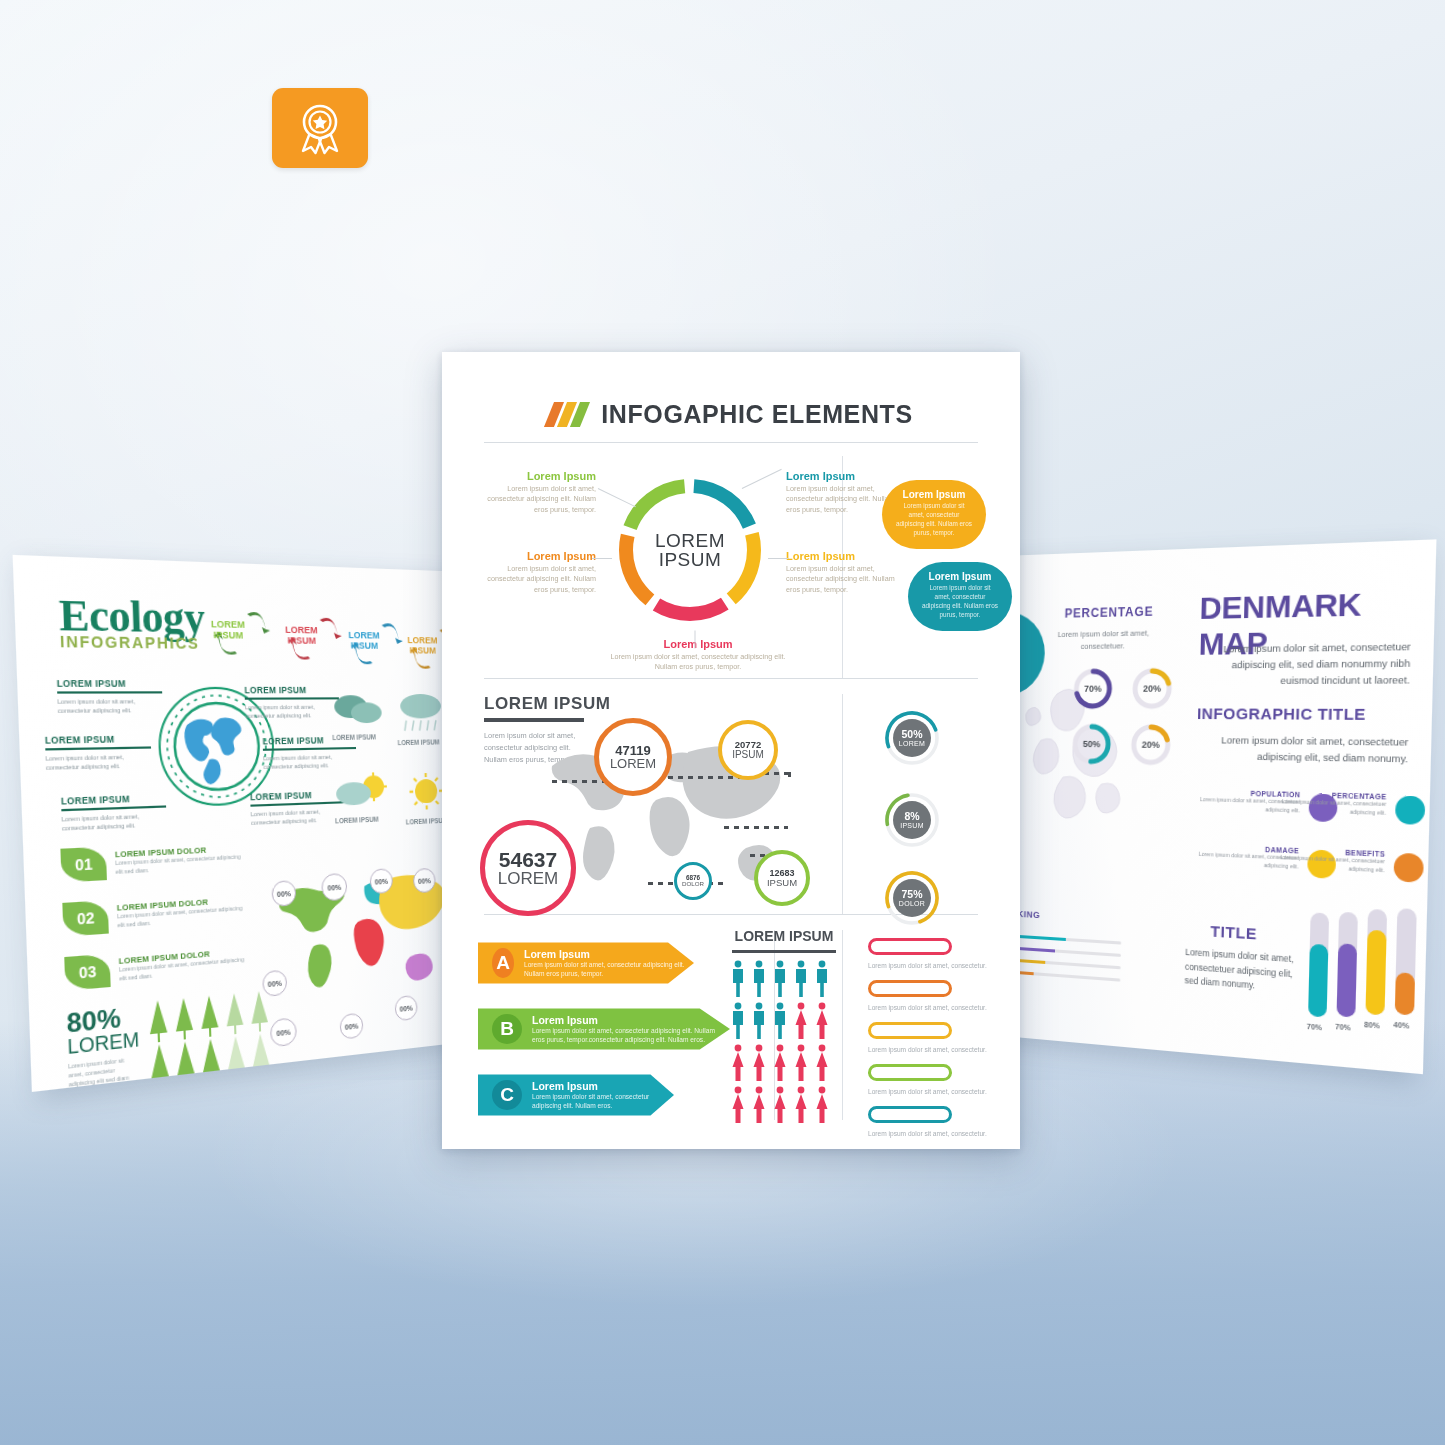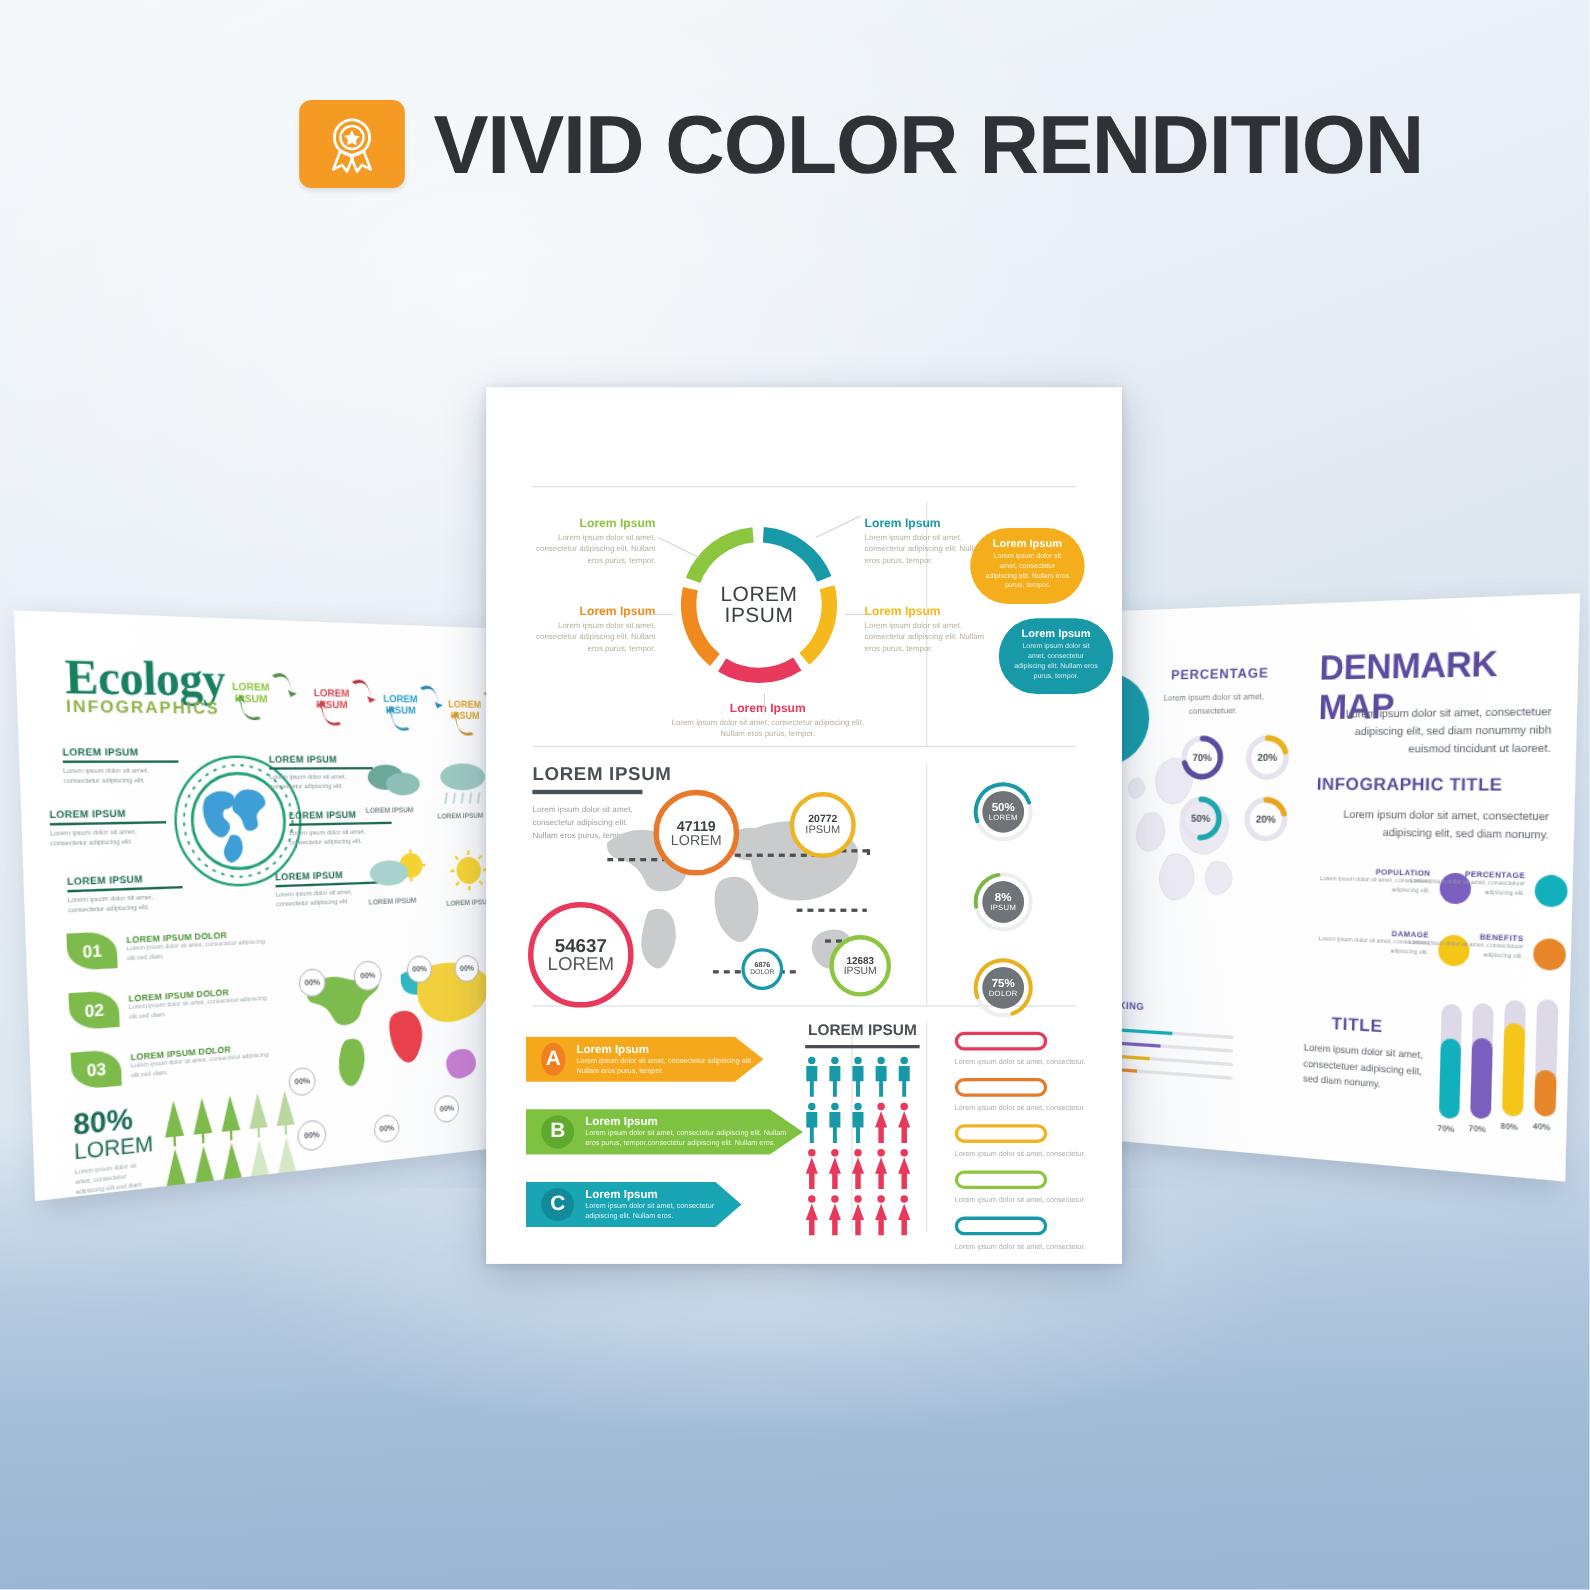--- a/index.html
+++ b/index.html
@@ -200,21 +200,20 @@
 <div class="headline">
   <div class="badge-tile">
     <svg width="52" height="54" viewBox="0 0 52 54">
       <circle cx="26" cy="21" r="16" fill="none" stroke="#fff" stroke-width="2.6"></circle>
       <circle cx="26" cy="21" r="10.5" fill="none" stroke="#fff" stroke-width="2.2"></circle>
       <path d="M26 14.5l2.2 4.6 5 .7-3.6 3.5.86 5-4.46-2.35L21.54 28l.86-5-3.6-3.5 5-.7z" fill="#fff"></path>
       <path d="M15.5 33 L9 50 L17 46 L21.5 52 L27 38 Z" fill="none" stroke="#fff" stroke-width="2.4" stroke-linejoin="round"></path>
       <path d="M36.5 33 L43 50 L35 46 L30.5 52 L25 38 Z" fill="none" stroke="#fff" stroke-width="2.4" stroke-linejoin="round"></path>
     </svg>
   </div>
-  <div class="headline-text">VIVID COLOR RENDITION</div>
 </div>
 
 <div class="poster" id="poster-left">
 
   <div class="eco-title">
     <div class="e1">Ecology</div>
     <div class="e2">INFOGRAPHICS</div>
   </div>
 
   <div class="recy" style="left:176px; top:44px; color:#8cc63f;">
@@ -542,20 +541,28 @@
   <div class="dk-bar-fill" style="left:360px;top:334px;height:77px;margin-top:19px;background:#f5c518;"></div>
   <div class="dk-bar-lbl" style="left:359px;top:436px;">80%</div>
 
   <div class="dk-bar-track" style="left:386px;top:332px;height:96px;"></div>
   <div class="dk-bar-fill" style="left:386px;top:332px;height:38px;margin-top:58px;background:#e8862a;"></div>
   <div class="dk-bar-lbl" style="left:385px;top:434px;">40%</div>
 </div>
 
 <div class="poster" id="poster-center">
 
+  <div class="c-head">
+    <div class="slash-group">
+      <div class="slash" style="background:#e8792a;"></div>
+      <div class="slash" style="background:#f0b323;"></div>
+      <div class="slash" style="background:#86bd3f;"></div>
+    </div>
+    <div class="c-title">INFOGAPHIC ELEMENTS</div>
+  </div>
   <div class="c-rule"></div>
 
   <div class="c-divider-v" style="left:400px; top:104px; height:222px;"></div>
   <div class="c-divider-v" style="left:400px; top:342px; height:220px;"></div>
   <div class="c-divider-v" style="left:400px; top:578px; height:190px;"></div>
   <div class="c-divider-v" style="left:332px; top:578px; height:190px;"></div>
   <div class="c-rule" style="top:326px;"></div>
   <div class="c-rule" style="top:562px;"></div>
 
   <div class="donut-wrap">
@@ -638,21 +645,21 @@
 
   <div class="ring-num" style="left:152px; top:366px; width:78px; height:78px; border:5px solid #e8792a;">
     <div class="rn" style="font-size:13px;">47119</div>
     <div class="rl" style="font-size:13px;">LOREM</div>
   </div>
   <div class="ring-num" style="left:276px; top:368px; width:60px; height:60px; border:4px solid #f0b323;">
     <div class="rn" style="font-size:9.5px;">20772</div>
     <div class="rl" style="font-size:10px;">IPSUM</div>
   </div>
   <div class="ring-num" style="left:38px; top:468px; width:96px; height:96px; border:5.5px solid #e8395c;">
-    <div class="rn" style="font-size:17px;">54637</div>
+    <div class="rn" style="font-size:21px;">54637</div>
     <div class="rl" style="font-size:17px;">LOREM</div>
   </div>
   <div class="ring-num" style="left:232px; top:510px; width:38px; height:38px; border:3.5px solid #1899a8;">
     <div class="rn" style="font-size:6.4px;">6876</div>
     <div class="rl" style="font-size:6.2px;">DOLOR</div>
   </div>
   <div class="ring-num" style="left:312px; top:498px; width:56px; height:56px; border:4px solid #8cc63f;">
     <div class="rn" style="font-size:9px;">12683</div>
     <div class="rl" style="font-size:9.5px;">IPSUM</div>
   </div>

